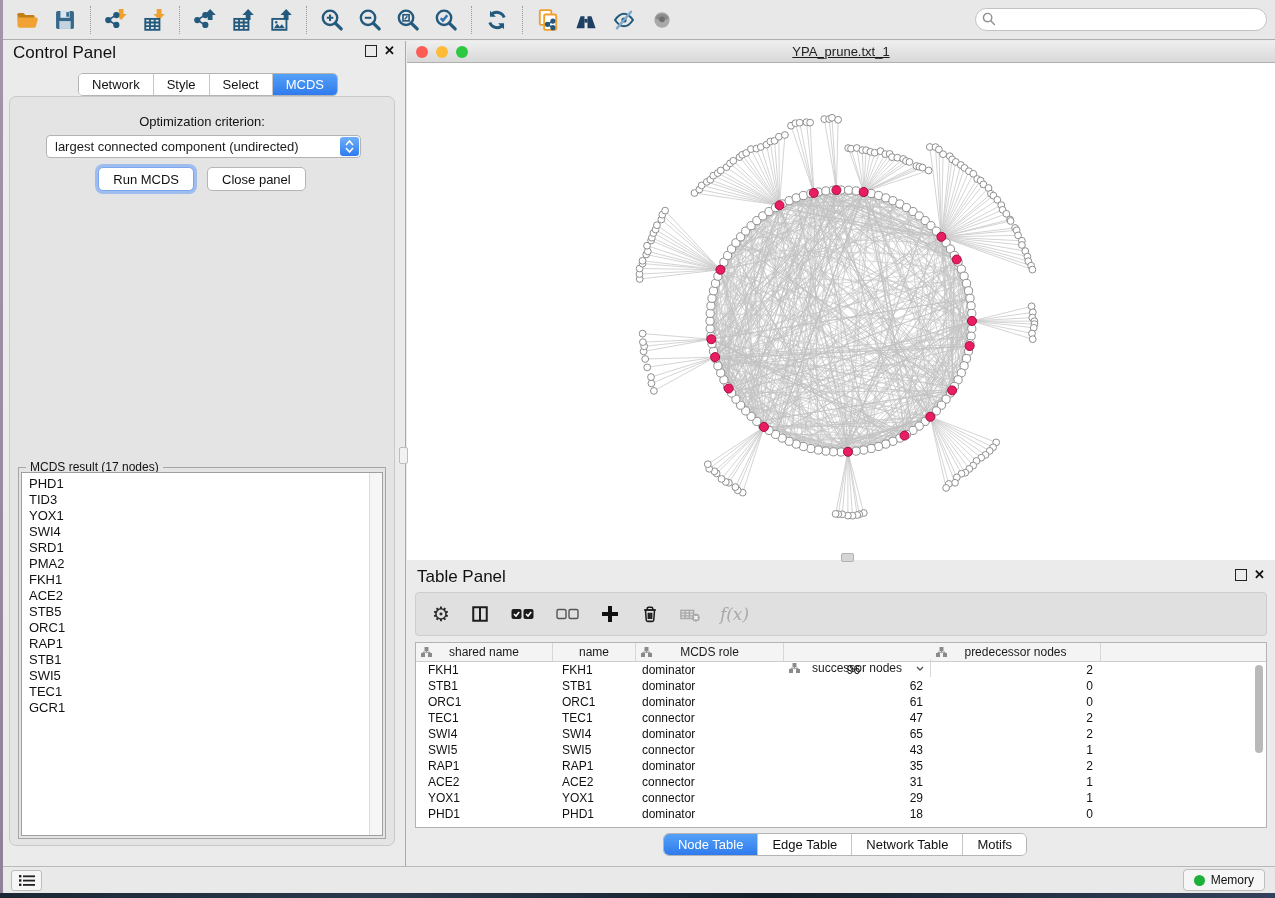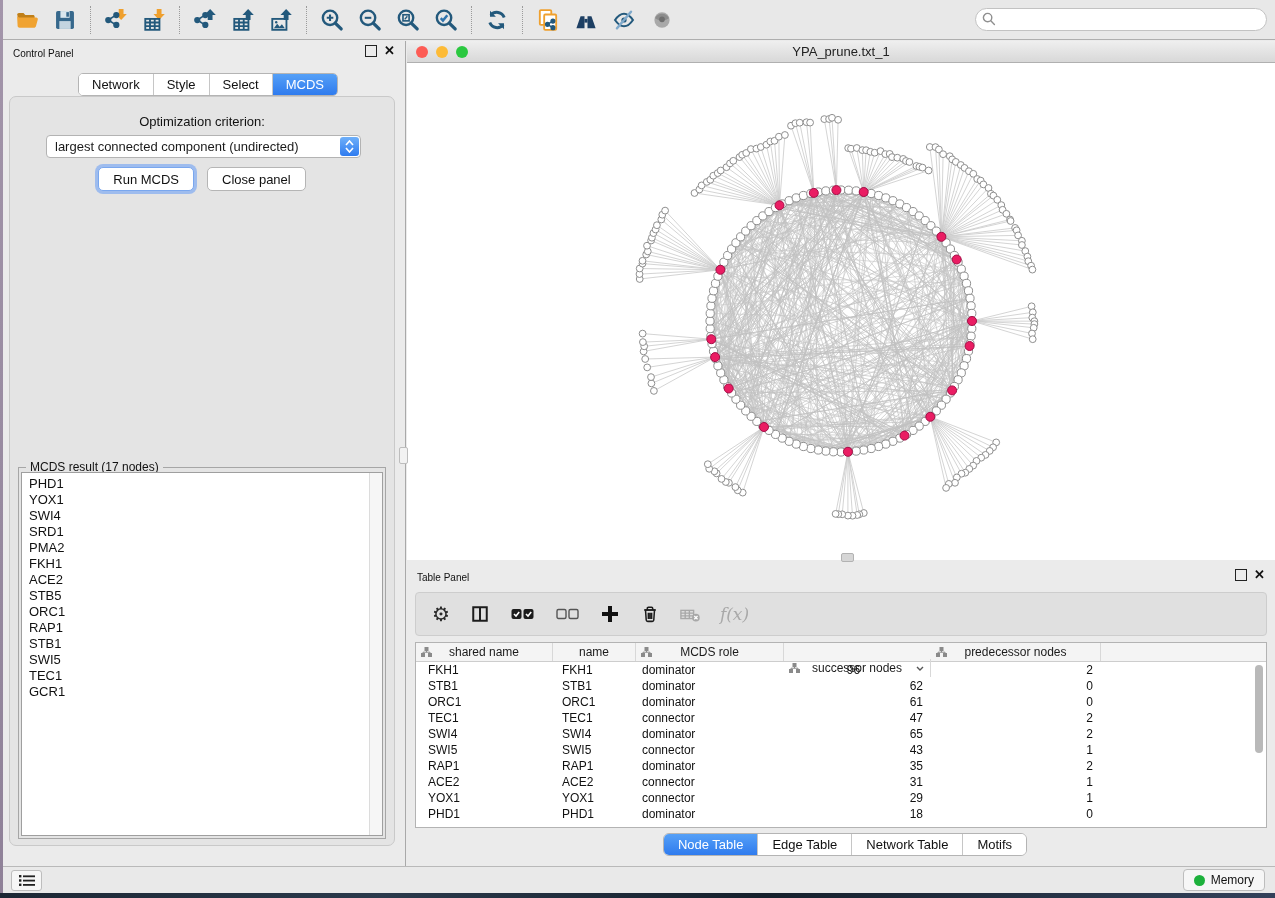--- a/index.html
+++ b/index.html
@@ -23,21 +23,21 @@
   .tb-btn svg { width:24px; height:24px; }
   #search-wrap { margin-left:auto; position:relative; width:292px; height:23px; }
   #search-input { width:100%; height:100%; border:1px solid #c2c2c2; border-radius:12px;
     background:#fff; padding:0 8px 0 26px; font-size:12px; outline:none; }
   #search-icon { position:absolute; left:7px; top:4px; width:14px; height:14px; }
 
   
   #control-panel { position:absolute; left:3px; top:41px; width:403px; height:825px;
     background:#ebebeb; border-right:1px solid #a9a9a9; }
   .panel-titlebar { position:relative; height:24px; display:flex; align-items:center; padding:0 10px; }
-  .panel-title { font-size:10px; color:#111; }
+  .panel-title { font-size:17px; color:#111; }
   .panel-wicons { position:absolute; right:10px; top:4px; display:flex; gap:7px; align-items:center; }
   .float-btn { width:12px; height:12px; border:1.6px solid #222; background:transparent; cursor:pointer; }
   .close-btn { border:none; background:transparent; font-size:13px; font-weight:bold; color:#111;
     line-height:12px; cursor:pointer; }
 
   #cp-tabs { position:absolute; left:75px; top:32px; height:23px; display:flex;
     background:#fff; border:1px solid #b4b4b4; border-radius:5px; overflow:hidden; }
   .cp-tab { border:none; background:#fff; font-size:13px; padding:0 13px; cursor:pointer;
     border-right:1px solid #c6c6c6; color:#111; }
   .cp-tab:last-child { border-right:none; }
@@ -63,21 +63,21 @@
   #mcds-legend { position:absolute; left:7px; top:-8px; background:#e4e4e4; padding:0 4px;
     font-size:12px; color:#111; }
   #mcds-list { position:absolute; left:2px; top:4px; right:2px; bottom:2px; background:#fff;
     border:1px solid #9f9f9f; overflow:hidden; }
   #mcds-items { list-style:none; padding:3px 0 0 7px; }
   #mcds-items li { font-size:13px; line-height:16px; color:#111; }
   #mcds-scroll { position:absolute; right:0; top:0; bottom:0; width:13px; background:#f6f6f6;
     border-left:1px solid #dcdcdc; }
 
   
-  #network-window { position:absolute; left:407px; top:41px; width:868px; height:519px; background:#fff; }
+  #network-window { position:absolute; left:407px; top:41px; width:868px; height:519px; background:#fff;text-decoration:underline; }
   #net-titlebar { position:relative; height:22px; background:linear-gradient(#efefef,#d8d8d8);
     border-bottom:1px solid #b0b0b0; display:flex; align-items:center; justify-content:center; }
   #traffic { position:absolute; left:9px; top:5px; display:flex; gap:8px; }
   .tl { width:12px; height:12px; border-radius:50%; cursor:pointer; }
   #net-title { font-size:13px; color:#222; }
   #net-canvas { position:absolute; left:0; top:22px; width:868px; height:497px; background:#fff; }
 
   #h-splitter { position:absolute; left:407px; top:560px; width:868px; height:5px; background:#ebebeb; }
   #h-splitter .grip { position:absolute; left:50%; top:-7px; width:13px; height:9px; background:#d6d6d6;
     border:1px solid #b2b2b2; border-radius:2px; }
@@ -325,20 +325,21 @@
       <div id="criterion-label">Optimization criterion:</div>
       <div id="cp-buttons">
         <button class="mac-btn focused">Run MCDS</button>
         <button class="mac-btn">Close panel</button>
       </div>
       <div id="mcds-group">
         <span id="mcds-legend">MCDS result (17 nodes)</span>
         <div id="mcds-list">
           <ul id="mcds-items">
               <li>PHD1</li>
+              <li>TID3</li>
               <li>YOX1</li>
               <li>SWI4</li>
               <li>SRD1</li>
               <li>PMA2</li>
               <li>FKH1</li>
               <li>ACE2</li>
               <li>STB5</li>
               <li>ORC1</li>
               <li>RAP1</li>
               <li>STB1</li>

